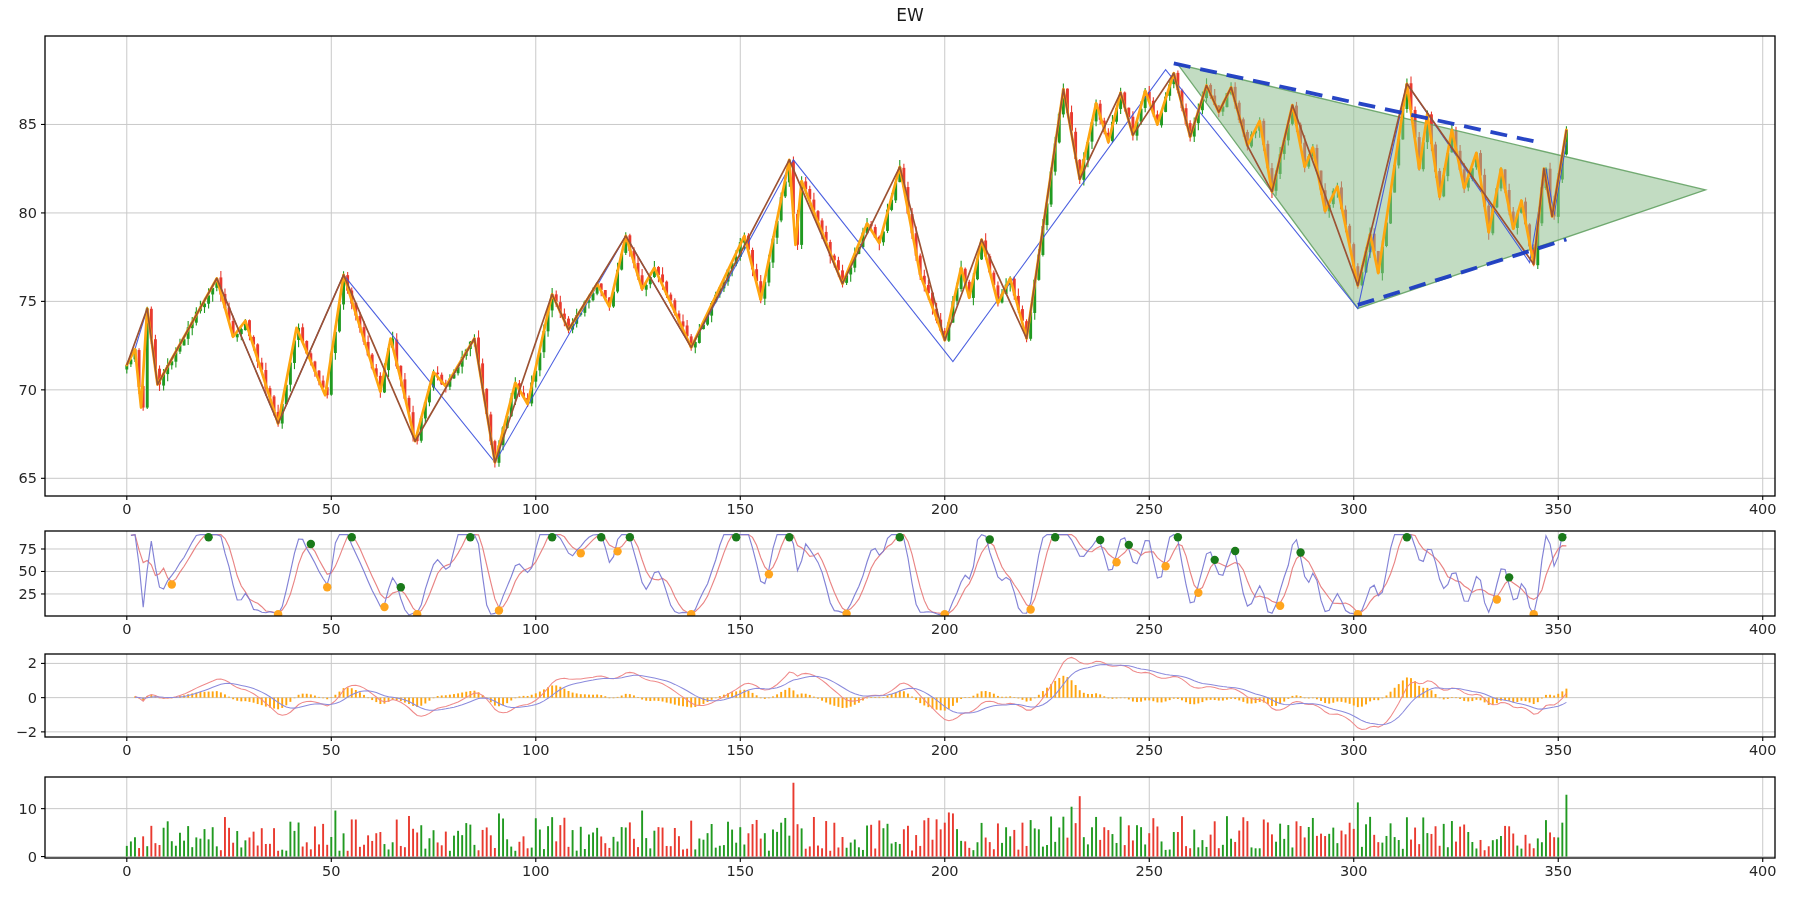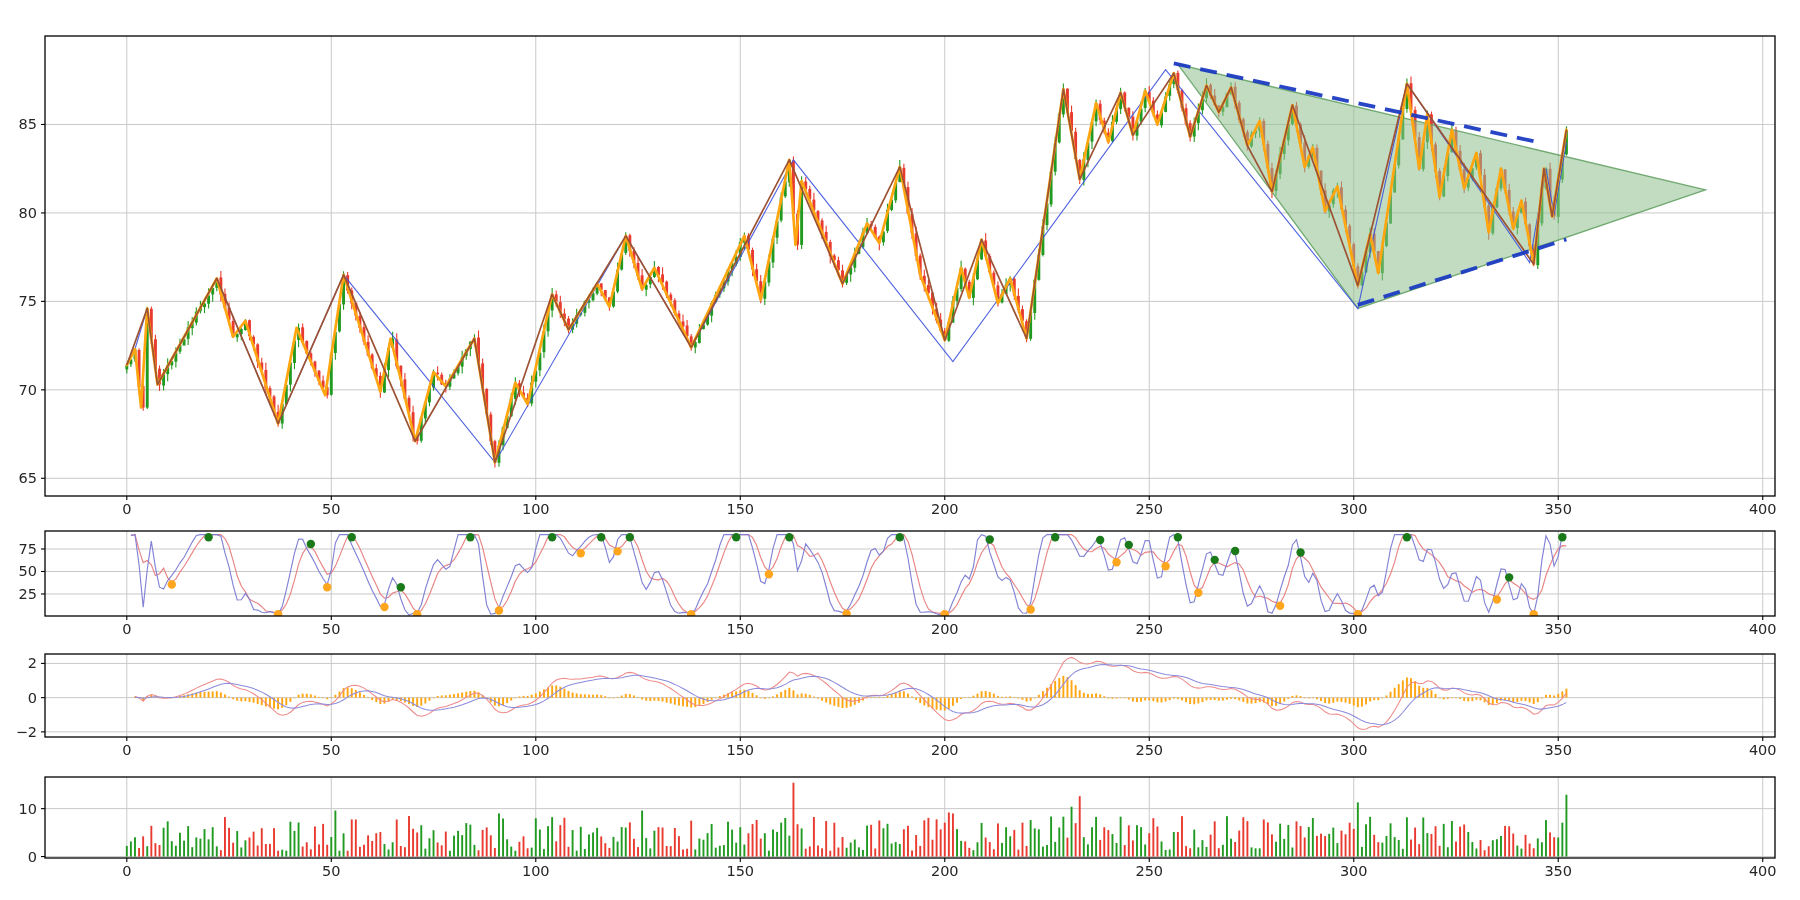--- a/index.html
+++ b/index.html
@@ -6,20 +6,21 @@
   body{width:1800px;height:900px;position:relative;font-family:"DejaVu Sans",sans-serif;overflow:hidden;}
   .fig{position:absolute;inset:0;}
   .title{position:absolute;top:5px;left:45px;width:1730px;text-align:center;
          font-size:17px;color:#1a1a1a;}
   svg{position:absolute;top:0;left:0;}
 </style>
 </head>
 <body>
 
 <div class="fig">
+  <div class="title">EW</div>
   <svg id="chart" width="1800" height="900" viewBox="0 0 1800 900">
       <defs>
         <clipPath id="clip0">
           <rect x="45" y="36" width="1730" height="460"></rect>
         </clipPath>
         <clipPath id="clip1">
           <rect x="45" y="531" width="1730" height="85"></rect>
         </clipPath>
         <clipPath id="clip2">
           <rect x="45" y="654" width="1730" height="83"></rect>

